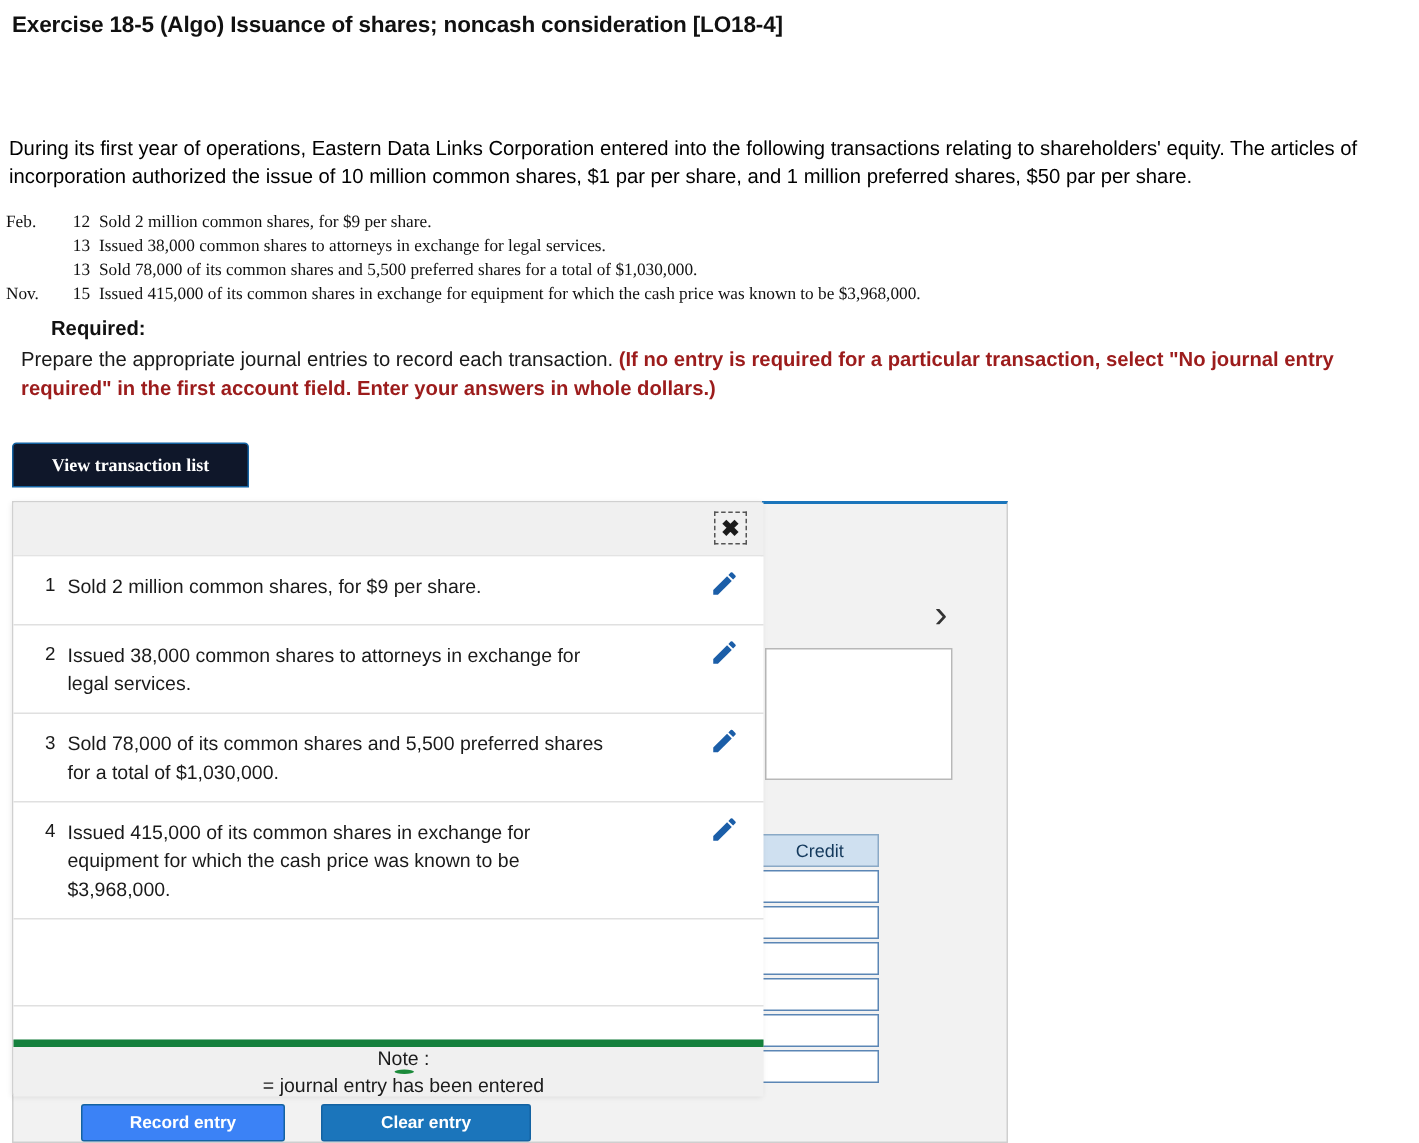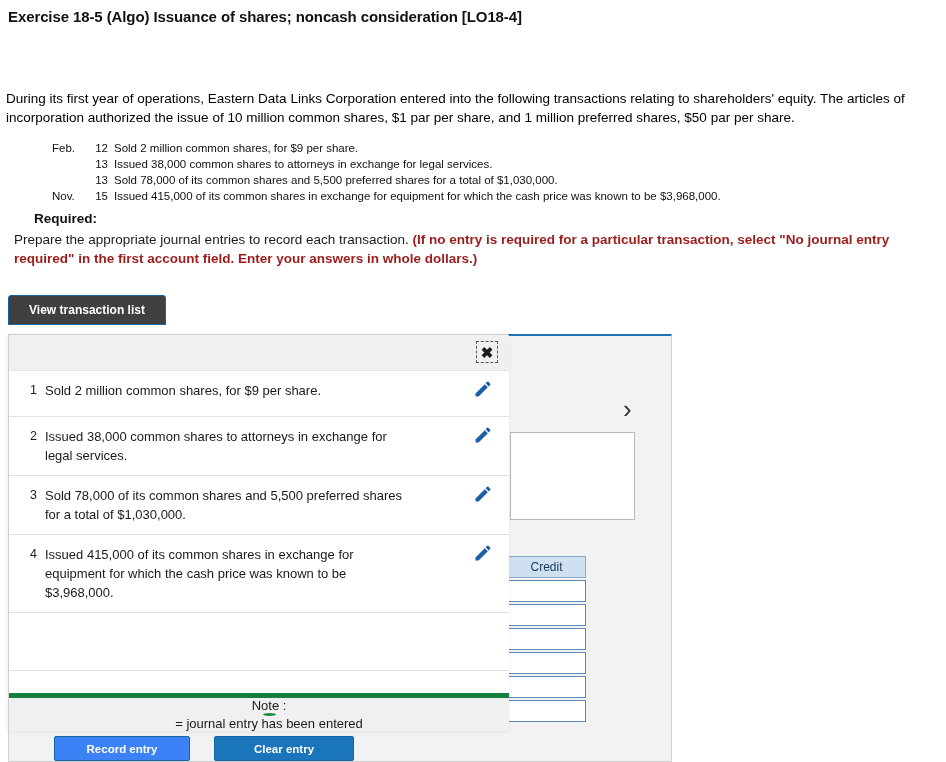--- a/index.html
+++ b/index.html
@@ -28,26 +28,25 @@
     width: 936px;
     font-size: 13.5px;
     line-height: 19px;
     color: #000000;
     margin-top: 31px;
   }
 
   .txn-table {
     position: absolute;
     left: 4px; top: 140px;
-    font-family: Liberation Sans, sans-serif;
+    font-family: Liberation Serif, serif;
     font-size: 11.5px;
     line-height: 16px;
     color: #111111;
     border-collapse: collapse;
-    margin-left: 48px;
   }
   .txn-table td { padding: 0 0 0 0; vertical-align: top; white-space: pre; }
   .txn-date { width: 36px; text-align: left; padding-right: 4px !important; }
   .txn-day  { width: 26px; text-align: right; padding-right: 6px !important; }
 
   .required-hd {
     position: absolute;
     left: 6px; top: 211px;
     font-size: 13.5px;
     font-weight: bold;
@@ -61,28 +60,29 @@
     font-size: 13.5px;
     line-height: 19px;
   }
   .required-body .red { color: #9c1c1c; font-weight: bold; }
 
   
   .view-txn-btn {
     position: absolute;
     left: 8px; top: 295px;
     width: 158px; height: 30px;
-    background: #404040;
+    background: #0f172a;
     color: #ffffff;
     font-size: 12px;
     font-weight: bold;
     border: 1px solid #1463a2;
     border-radius: 3px 3px 0 0;
     display: flex; align-items: center; justify-content: center;
     cursor: pointer;
+    font-family: Liberation Serif, serif;
   }
 
   
   .journal-panel {
     position: absolute;
     left: 8px; top: 334px;
     width: 664px; height: 428px;
     background: #f2f2f2;
     border: 1px solid #cfcfcf;
     border-top: 2px solid #1b75bb;

